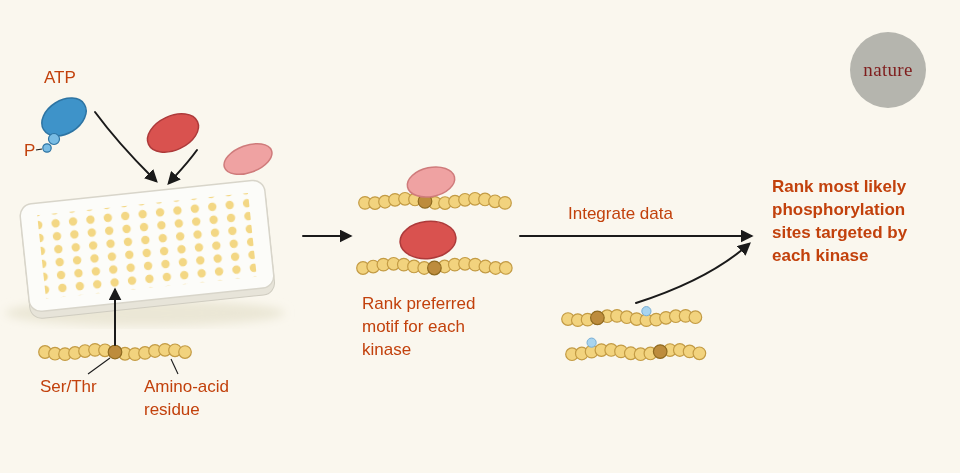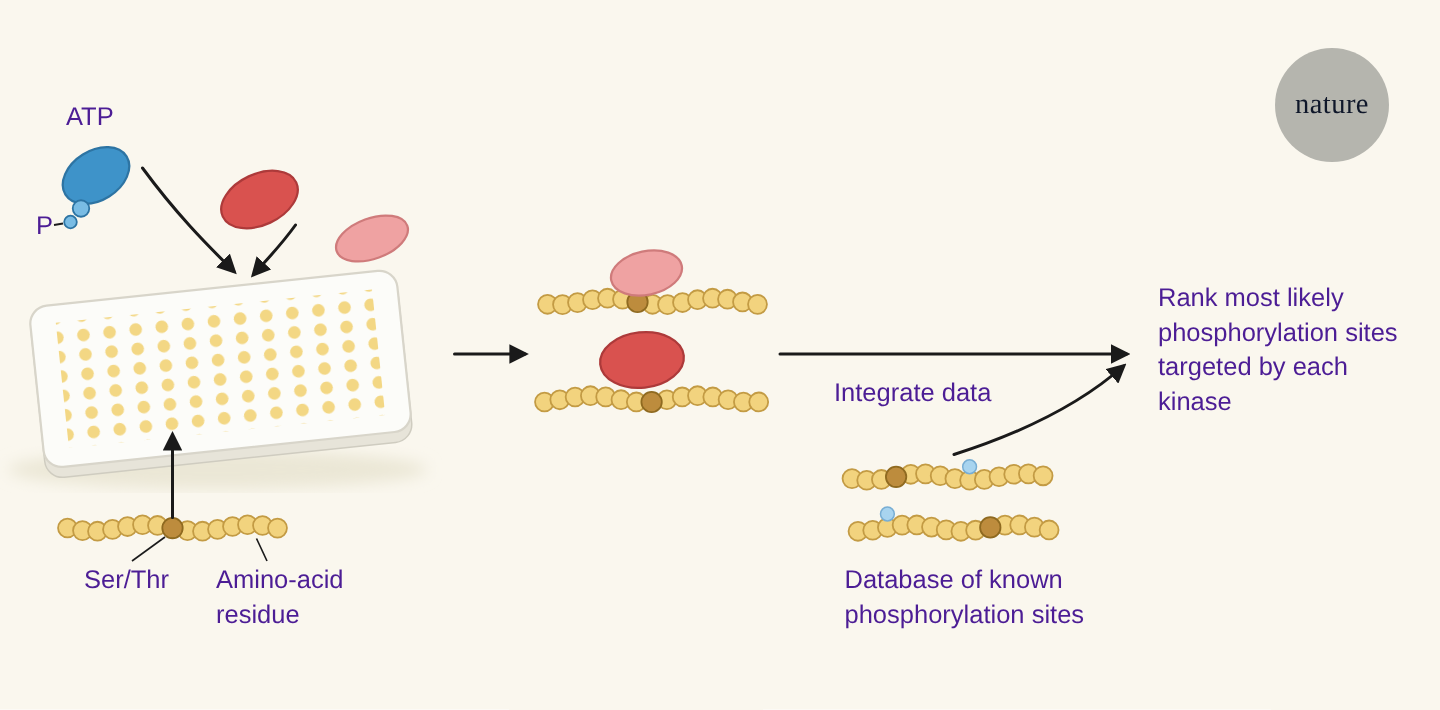--- a/index.html
+++ b/index.html
@@ -2,27 +2,27 @@
 <html><head>
 <meta charset="utf-8">
 <style>
   html,body{margin:0;padding:0;}
   body{font-family:"Liberation Sans","DejaVu Sans",sans-serif;}
   #canvas{
     position:relative;width:960px;height:473px;overflow:hidden;
     background:#faf7ee;color:#1b1b1b;
   }
   #art{position:absolute;left:0;top:0;}
-  .lbl{position:absolute;font-size:17px;line-height:1.35;color:#4c1d95;white-space:pre-line;}
+  .lbl{position:absolute;font-size:17px;line-height:1.35;color:#c2410c;white-space:pre-line;}
   .logo{
     position:absolute;left:850px;top:32px;width:76px;height:76px;border-radius:50%;
     background:#b5b5ae;display:flex;align-items:center;justify-content:center;
   }
   .logo span{
-    font-family:"Liberation Serif","DejaVu Serif",serif;font-size:19px;color:#0f172a;letter-spacing:.3px;
+    font-family:"Liberation Serif","DejaVu Serif",serif;font-size:19px;color:#7f1d1d;letter-spacing:.3px;
   }
 </style>
 </head>
 <body>
 
 <div id="canvas">
 
   <svg id="art" width="960" height="473" viewBox="0 0 960 473">
     <defs>
       <marker id="ah" viewBox="0 0 10 10" refX="8" refY="5" markerWidth="6.5" markerHeight="6.5" orient="auto-start-reverse">
@@ -159,23 +159,23 @@
     </g>
 
     <g stroke="#1b1b1b" stroke-width="1.1">
       <line x1="88" y1="374" x2="110" y2="358"></line>
       <line x1="178" y1="374" x2="171" y2="359"></line>
     </g>
   </svg>
 
   <div class="lbl" style="left:44px;top:67px;">ATP</div>
   <div class="lbl" style="left:24px;top:140px;">P</div>
-  <div class="lbl" style="left:56px;top:376px;">Ser/Thr</div>
+  <div class="lbl" style="left:40px;top:376px;">Ser/Thr</div>
   <div class="lbl" style="left:144px;top:376px;width:104px;">Amino-acid residue</div>
-  <div class="lbl" style="left:556px;top:203px;margin-top:48px;">Integrate data</div>
-  <div class="lbl" style="left:563px;top:376px;width:160px;">Database of known phosphorylation sites</div>
-  <div class="lbl" style="left:772px;top:188px;width:170px;">Rank most likely phosphorylation sites targeted by each kinase</div>
+  <div class="lbl" style="left:362px;top:293px;width:130px;">Rank preferred motif for each kinase</div>
+  <div class="lbl" style="left:568px;top:203px;">Integrate data</div>
+  <div class="lbl" style="left:772px;top:176px;width:170px;font-weight:bold;">Rank most likely phosphorylation sites targeted by each kinase</div>
 
   <div class="logo">
     <span>nature</span>
   </div>
 
 </div>
 
 </body></html>

